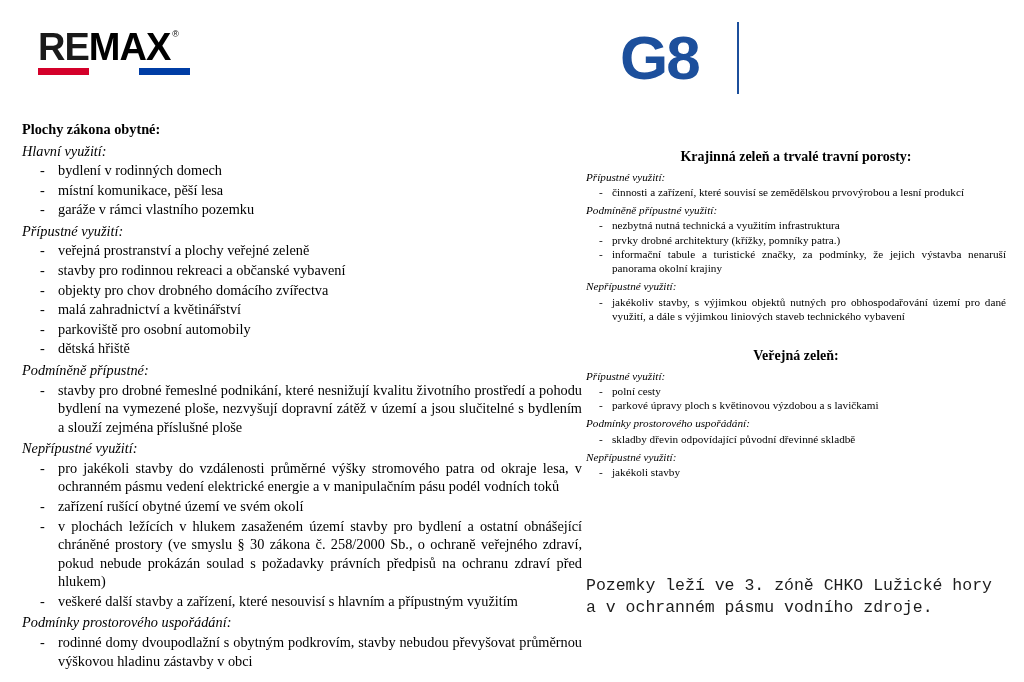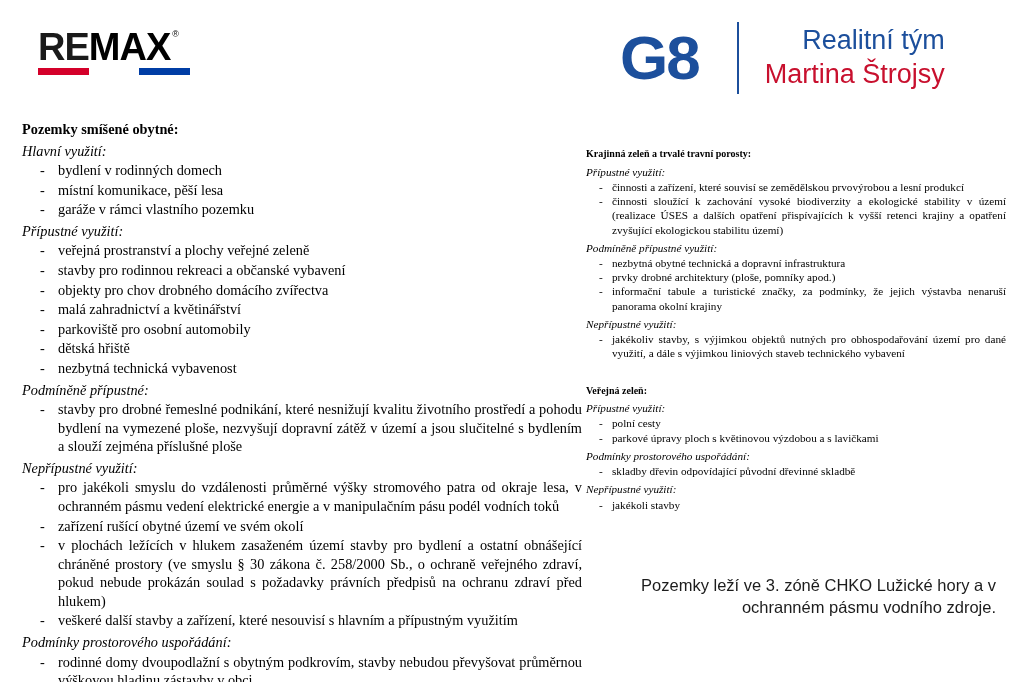--- a/index.html
+++ b/index.html
@@ -14,21 +14,20 @@
     font-family: "Liberation Serif", serif;
     color: #000000;
     position: relative;
     overflow: hidden;
   }
 
   
   .header {
     position: relative;
     height: 120px;
-    text-align: right;
   }
   .remax-logo {
     position: absolute;
     left: 38px;
     top: 28px;
     font-family: "Liberation Sans", sans-serif;
     font-weight: bold;
     font-size: 38px;
     letter-spacing: -1px;
     line-height: 1;
@@ -108,21 +107,21 @@
     font-size: 11.2px;
     line-height: 1.27;
   }
 
   h3.sec-title {
     font-weight: bold;
     font-size: 14.3px;
     margin: 0 0 2px 0;
     font-family: "Liberation Serif", serif;
   }
-  .col-right h3.sec-title { font-size: 10px; }
+  .col-right h3.sec-title { font-size: 14px; text-align: center; }
 
   .subhead {
     font-style: italic;
     margin: 3px 0 1px 0;
   }
   .col-right .subhead { margin: 4px 0 1px 0; }
 
   ul.dashlist {
     list-style: none;
     margin: 0;
@@ -146,90 +145,84 @@
   }
   .col-right ul.dashlist > li::before {
     left: 13px;
   }
 
   .note-blue {
     position: absolute;
     left: 586px;
     top: 455px;
     width: 410px;
-    font-family: Liberation Sans, sans-serif;
+    font-family: Liberation Mono, monospace;
     font-size: 16.5px;
     line-height: 1.32;
     color: #1c1c1c;
-    text-align: right;
   }
 </style>
 </head>
 <body>
 
 <div class="header">
   <div class="remax-logo">
     <span class="re">RE</span>
       <span class="max">MAX</span>
       <span class="tm">®</span>
   </div>
   <div class="remax-bars">
     <div class="bar-red"></div>
     <div class="bar-white"></div>
     <div class="bar-blue"></div>
   </div>
 
   <div class="g8-block">
     <div class="g8-mark">G8</div>
     <div class="g8-divider"></div>
-    <div class="g8-text">
-      <div class="line1">Realitní tým</div>
-      <div class="line2">Martina Štrojsy</div>
-    </div>
   </div>
 </div>
 
 <div class="content">
 
   <div class="col-left">
-    <h3 class="sec-title">Pozemky smíšené obytné:</h3>
+    <h3 class="sec-title">Plochy zákona obytné:</h3>
 
     <div>
       <div class="subhead">Hlavní využití:</div>
       <ul class="dashlist">
         <li>bydlení v rodinných domech</li>
         <li>místní komunikace, pěší lesa</li>
         <li>garáže v rámci vlastního pozemku</li>
       </ul>
     </div>
 
     <div>
       <div class="subhead">Přípustné využití:</div>
       <ul class="dashlist">
         <li>veřejná prostranství a plochy veřejné zeleně</li>
         <li>stavby pro rodinnou rekreaci a občanské vybavení</li>
         <li>objekty pro chov drobného domácího zvířectva</li>
         <li>malá zahradnictví a květinářství</li>
         <li>parkoviště pro osobní automobily</li>
         <li>dětská hřiště</li>
-        <li>nezbytná technická vybavenost</li>
       </ul>
     </div>
 
     <div>
       <div class="subhead">Podmíněně přípustné:</div>
       <ul class="dashlist">
         <li>stavby pro drobné řemeslné podnikání, které nesnižují kvalitu životního prostředí a pohodu bydlení na vymezené ploše, nezvyšují dopravní zátěž v území a jsou slučitelné s bydlením a slouží zejména příslušné ploše</li>
       </ul>
     </div>
 
     <div>
       <div class="subhead">Nepřípustné využití:</div>
       <ul class="dashlist">
-        <li>pro jakékoli smyslu do vzdálenosti průměrné výšky stromového patra od okraje lesa, v ochranném pásmu vedení elektrické energie a v manipulačním pásu podél vodních toků</li>
+        <li>pro jakékoli stavby do vzdálenosti průměrné výšky stromového patra od okraje lesa, v ochranném pásmu vedení elektrické energie a v manipulačním pásu podél vodních toků</li>
         <li>zařízení rušící obytné území ve svém okolí</li>
         <li>v plochách ležících v hlukem zasaženém území stavby pro bydlení a ostatní obnášející chráněné prostory (ve smyslu § 30 zákona č. 258/2000 Sb., o ochraně veřejného zdraví, pokud nebude prokázán soulad s požadavky právních předpisů na ochranu zdraví před hlukem)</li>
         <li>veškeré další stavby a zařízení, které nesouvisí s hlavním a přípustným využitím</li>
       </ul>
     </div>
 
     <div>
       <div class="subhead">Podmínky prostorového uspořádání:</div>
       <ul class="dashlist">
         <li>rodinné domy dvoupodlažní s obytným podkrovím, stavby nebudou převyšovat průměrnou výškovou hladinu zástavby v obci</li>
@@ -238,29 +231,28 @@
     </div>
   </div>
 
   <div class="col-right">
     <h3 class="sec-title">Krajinná zeleň a trvalé travní porosty:</h3>
 
     <div>
       <div class="subhead">Přípustné využití:</div>
       <ul class="dashlist">
         <li>činnosti a zařízení, které souvisí se zemědělskou prvovýrobou a lesní produkcí</li>
-        <li>činnosti sloužící k zachování vysoké biodiverzity a ekologické stability v území (realizace ÚSES a dalších opatření přispívajících k vyšší retenci krajiny a opatření zvyšující ekologickou stabilitu území)</li>
       </ul>
     </div>
 
     <div>
       <div class="subhead">Podmíněně přípustné využití:</div>
       <ul class="dashlist">
-        <li>nezbytná obytné technická a dopravní infrastruktura</li>
-        <li>prvky drobné architektury (ploše, pomníky apod.)</li>
+        <li>nezbytná nutná technická a využitím infrastruktura</li>
+        <li>prvky drobné architektury (křížky, pomníky patra.)</li>
         <li>informační tabule a turistické značky, za podmínky, že jejich výstavba nenaruší panorama okolní krajiny</li>
       </ul>
     </div>
 
     <div>
       <div class="subhead">Nepřípustné využití:</div>
       <ul class="dashlist">
         <li>jakékoliv stavby, s výjimkou objektů nutných pro obhospodařování území pro dané využití, a dále s výjimkou liniových staveb technického vybavení</li>
       </ul>
     </div>

